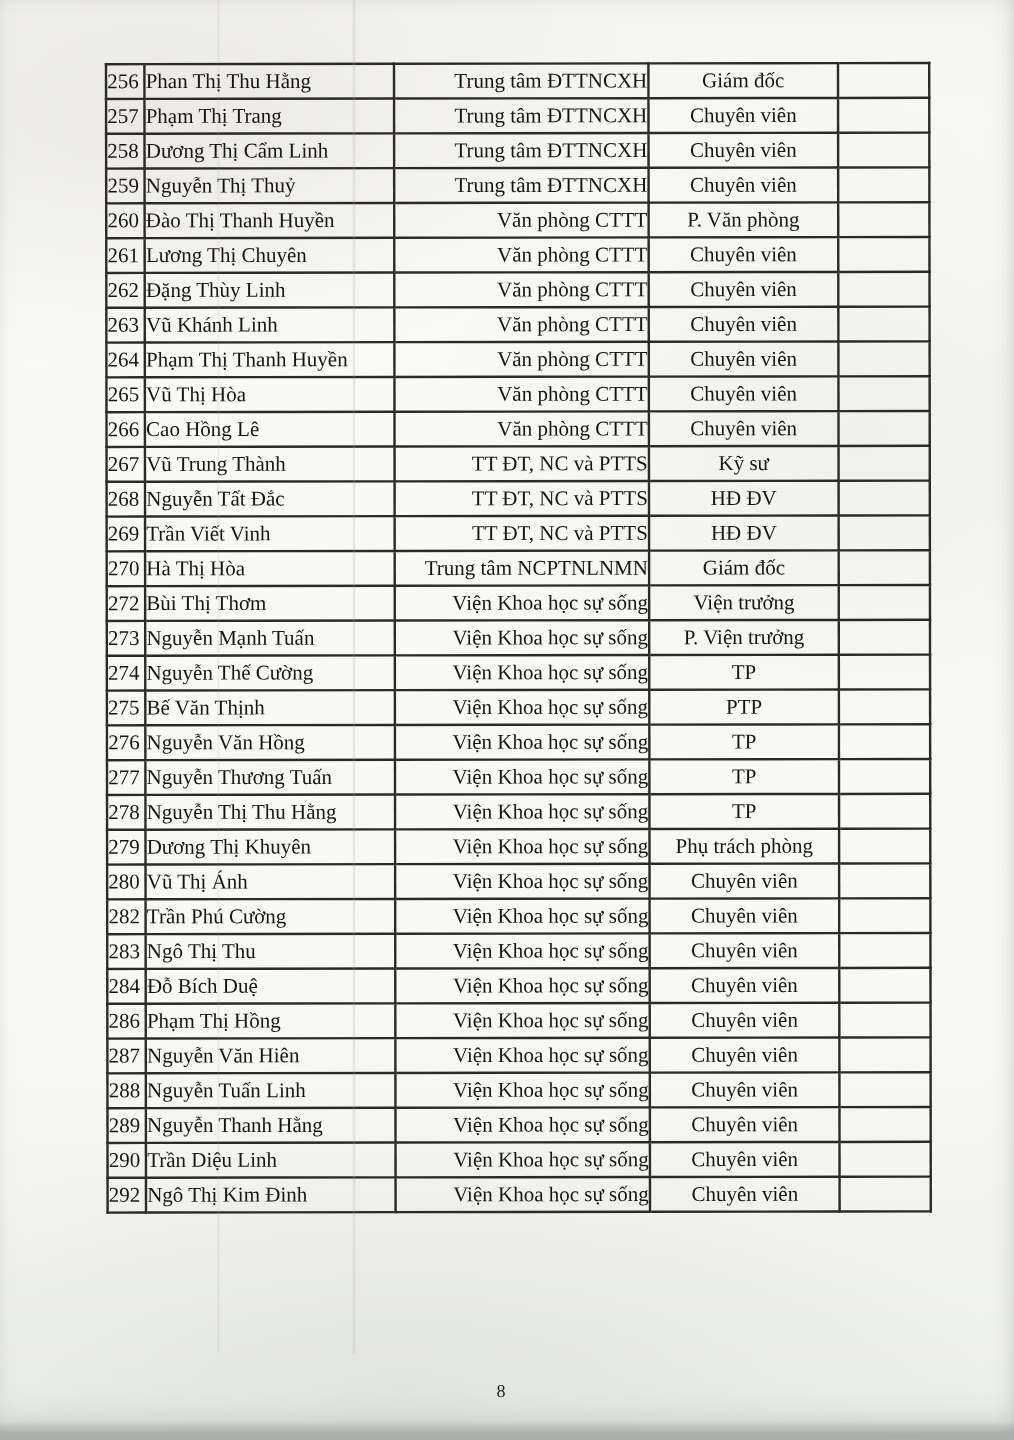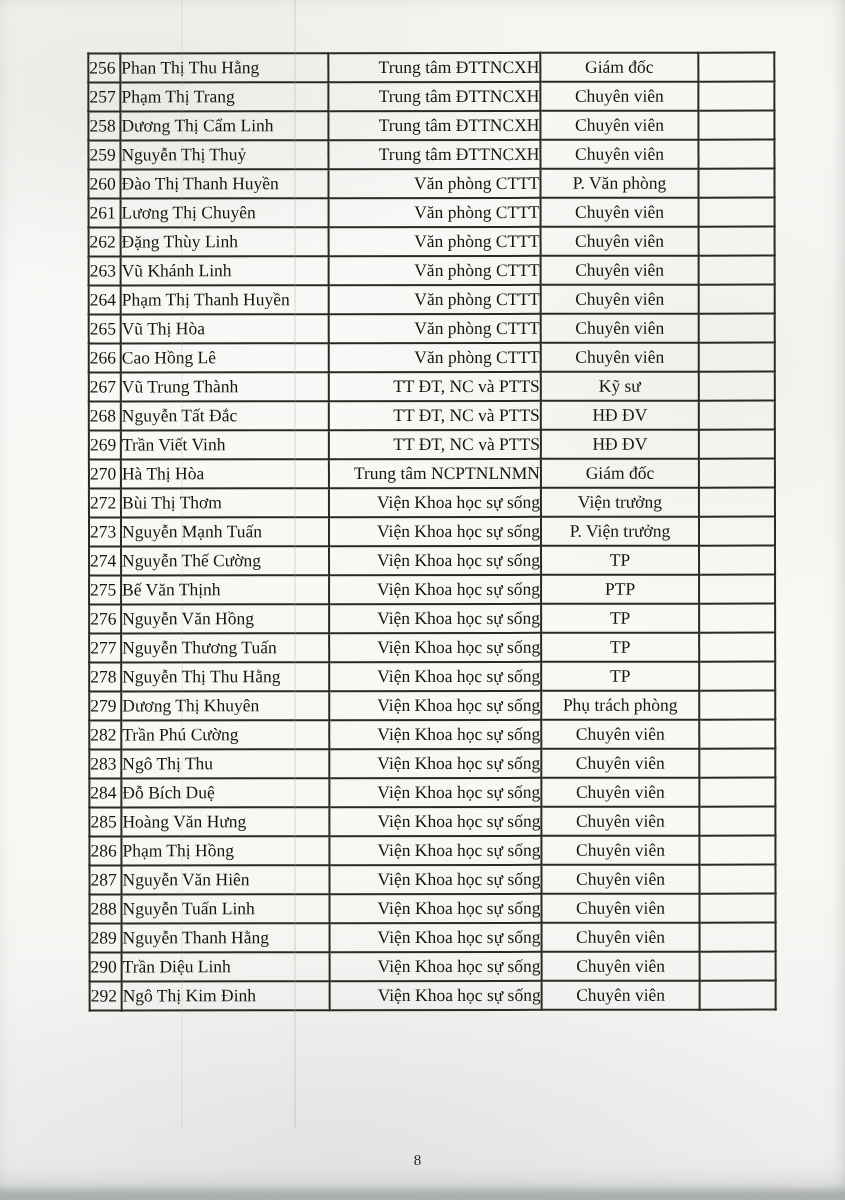--- a/index.html
+++ b/index.html
@@ -257,20 +257,27 @@
           <td class="c-note"></td>
         </tr>
         <tr>
           <td class="c-no">279</td>
           <td class="c-name">Dương Thị Khuyên</td>
           <td class="c-unit">Viện Khoa học sự sống</td>
           <td class="c-pos">Phụ trách phòng</td>
           <td class="c-note"></td>
         </tr>
         <tr>
+          <td class="c-no">280</td>
+          <td class="c-name">Vũ Thị Ánh</td>
+          <td class="c-unit">Viện Khoa học sự sống</td>
+          <td class="c-pos">Chuyên viên</td>
+          <td class="c-note"></td>
+        </tr>
+        <tr>
           <td class="c-no">282</td>
           <td class="c-name">Trần Phú Cường</td>
           <td class="c-unit">Viện Khoa học sự sống</td>
           <td class="c-pos">Chuyên viên</td>
           <td class="c-note"></td>
         </tr>
         <tr>
           <td class="c-no">283</td>
           <td class="c-name">Ngô Thị Thu</td>
           <td class="c-unit">Viện Khoa học sự sống</td>
@@ -278,27 +285,20 @@
           <td class="c-note"></td>
         </tr>
         <tr>
           <td class="c-no">284</td>
           <td class="c-name">Đỗ Bích Duệ</td>
           <td class="c-unit">Viện Khoa học sự sống</td>
           <td class="c-pos">Chuyên viên</td>
           <td class="c-note"></td>
         </tr>
         <tr>
-          <td class="c-no">285</td>
-          <td class="c-name">Hoàng Văn Hưng</td>
-          <td class="c-unit">Viện Khoa học sự sống</td>
-          <td class="c-pos">Chuyên viên</td>
-          <td class="c-note"></td>
-        </tr>
-        <tr>
           <td class="c-no">286</td>
           <td class="c-name">Phạm Thị Hồng</td>
           <td class="c-unit">Viện Khoa học sự sống</td>
           <td class="c-pos">Chuyên viên</td>
           <td class="c-note"></td>
         </tr>
         <tr>
           <td class="c-no">287</td>
           <td class="c-name">Nguyễn Văn Hiên</td>
           <td class="c-unit">Viện Khoa học sự sống</td>

